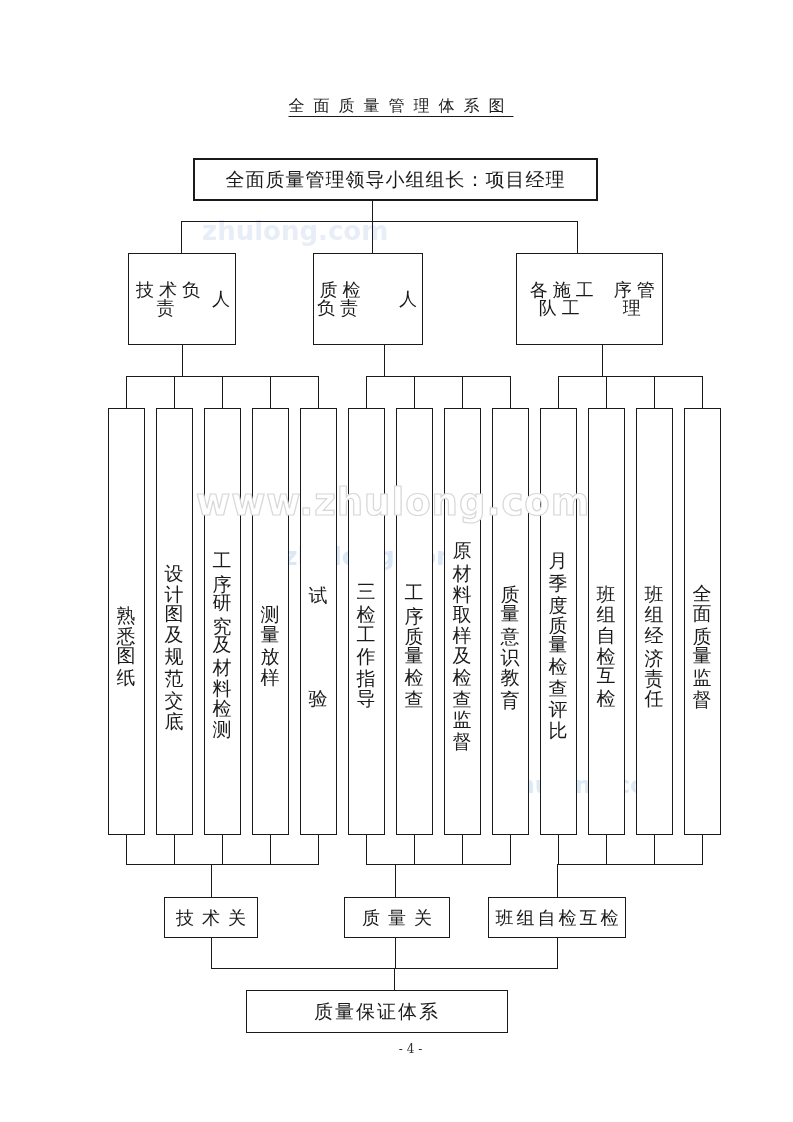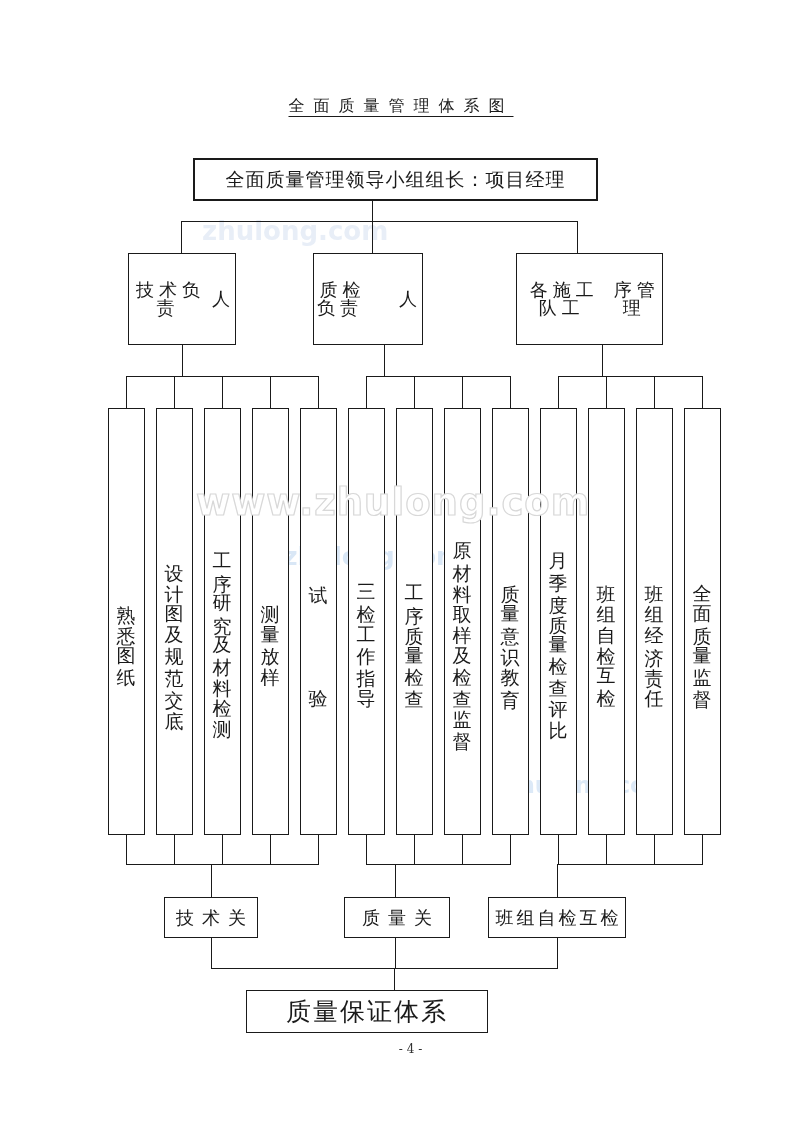--- a/index.html
+++ b/index.html
@@ -37,21 +37,21 @@
     font-size:19px;letter-spacing:1px;}
   .b2{top:253px;height:92px;justify-content:space-evenly;}
   .b2 span{font-size:18px;letter-spacing:5px;text-indent:5px;display:block;line-height:1;}
   .b2a{left:128px;width:108px;}
   .b2b{left:313px;width:110px;gap:28px;}
   .b2c{left:516px;width:147px;}
   .gate{top:897px;height:41px;font-size:18px;}
   .gate-a{left:164px;width:94px;letter-spacing:8px;text-indent:8px;text-align:right;}
   .gate-b{left:344px;width:106px;letter-spacing:8px;text-indent:8px;}
   .gate-c{left:488px;width:138px;letter-spacing:3px;text-indent:3px;}
-  .result-box{left:246px;top:990px;width:242px;height:43px;font-size:25px;letter-spacing:2px;}
+  .result-box{left:246px;top:990px;width:262px;height:43px;font-size:19px;letter-spacing:2px;}
   
   .col{
     position:absolute;top:408px;height:427px;width:37px;background:#fff;
     border:1px solid #1a1a1a;box-sizing:border-box;z-index:10;
     display:flex;align-items:center;justify-content:center;
   }
   .col span{
     writing-mode:vertical-rl;text-orientation:upright;
     font-size:19px;letter-spacing:21px;line-height:1;transform:translateY(10px);
   }

